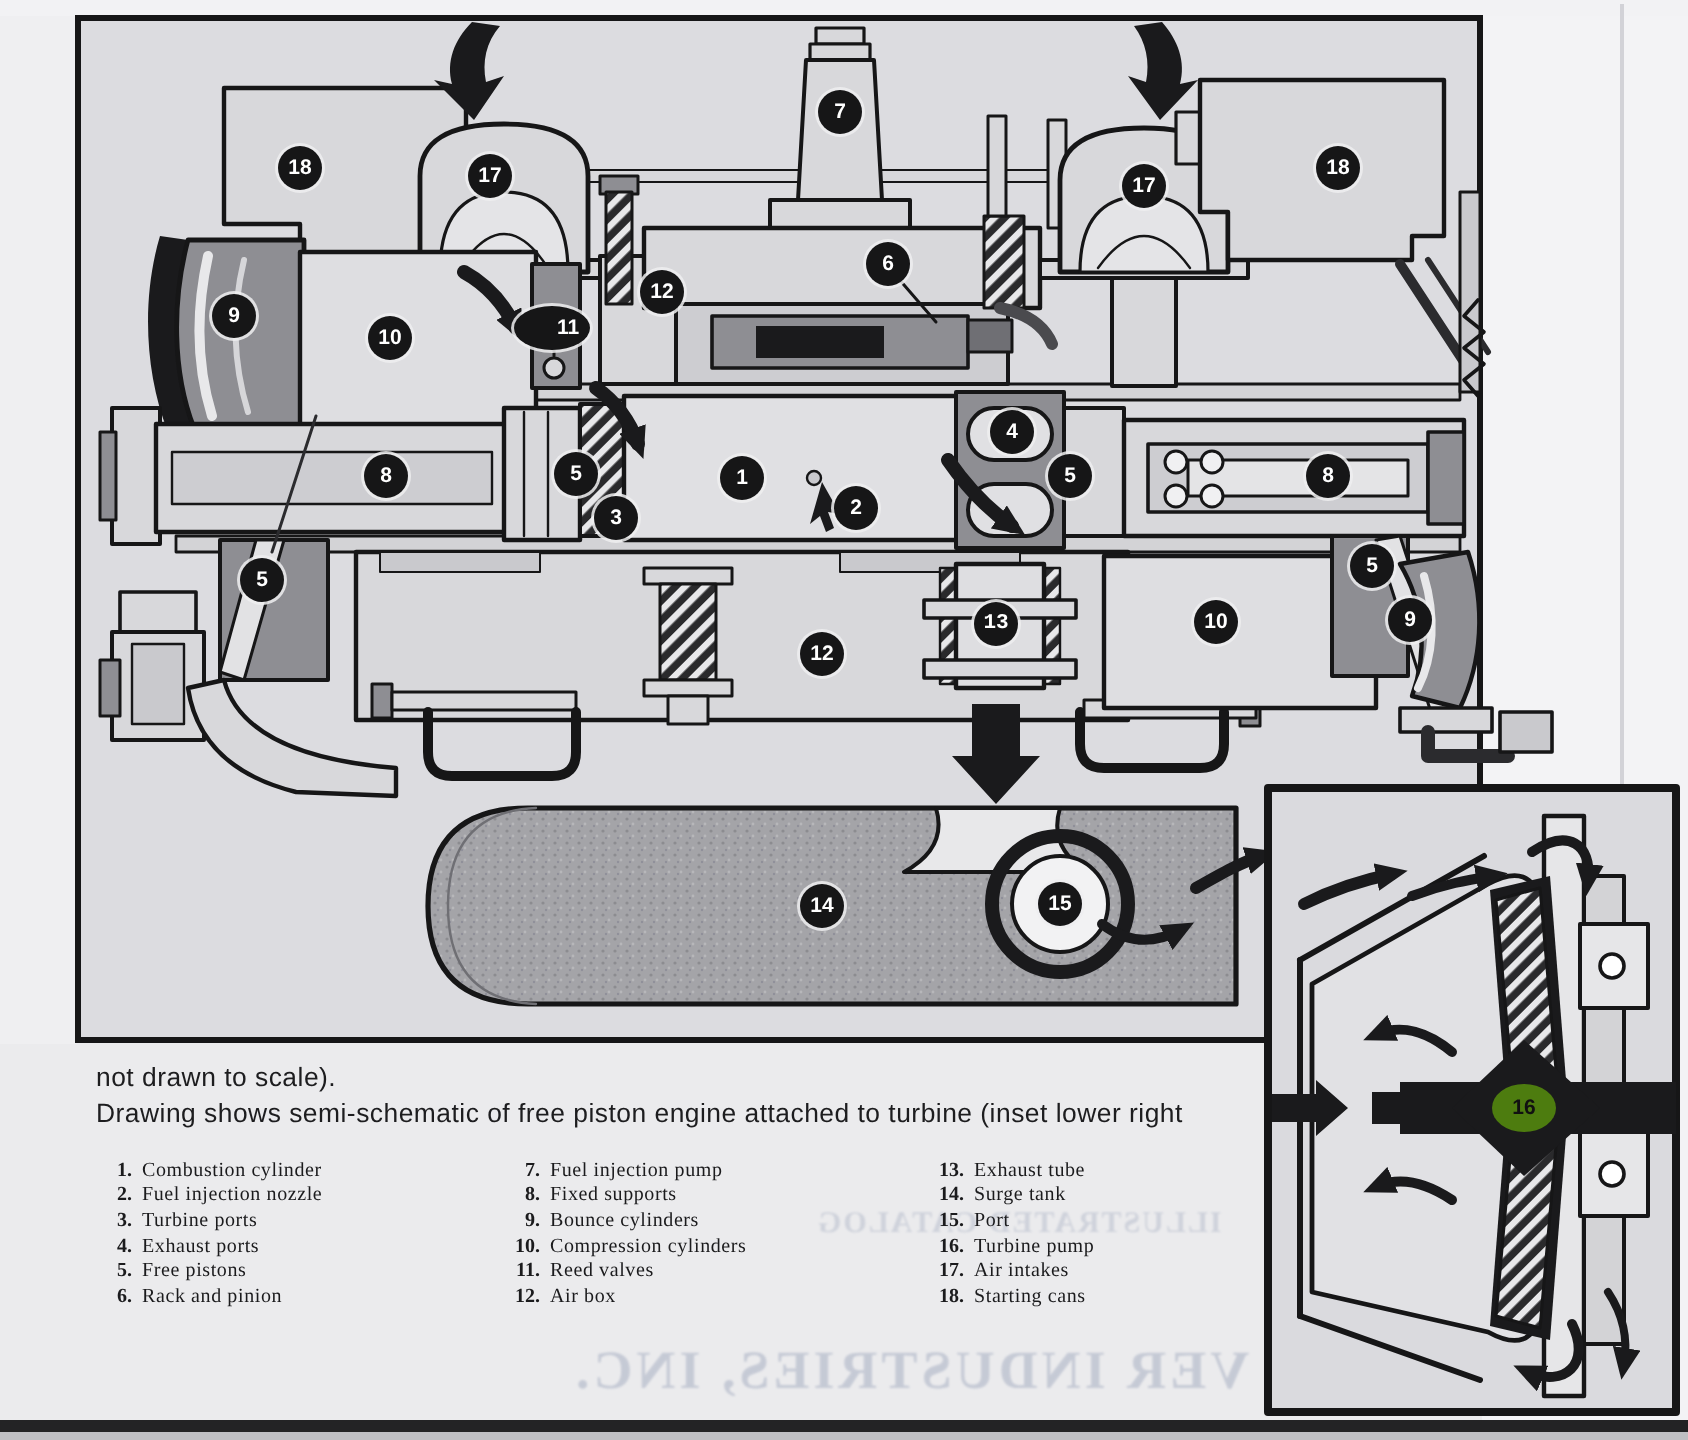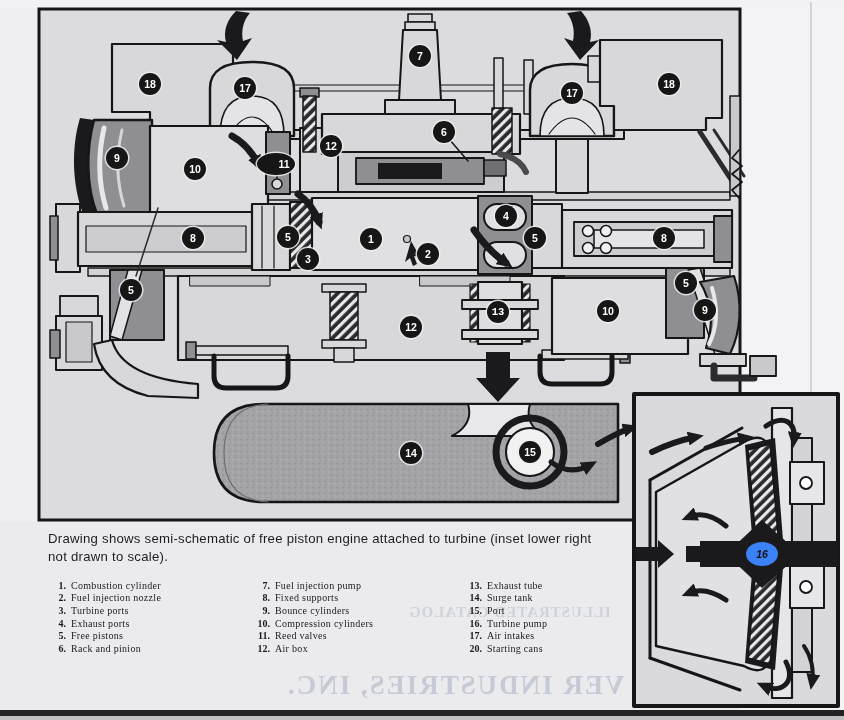--- a/index.html
+++ b/index.html
@@ -21,21 +21,21 @@
          font-weight:bold;color:#8f9ab3;pointer-events:none;filter:blur(.4px);}
   #ghost-line-1{left:408px;top:604px;font-size:15px;opacity:.30;letter-spacing:1px;}
   #ghost-line-2{left:286px;top:670px;font-size:27px;opacity:.40;letter-spacing:2px;}
 
   #callouts{position:absolute;left:0;top:0;width:844px;height:720px;}
   .callout{position:absolute;transform:translate(-50%,-50%);
            width:22px;height:22px;border-radius:50%;
            display:flex;align-items:center;justify-content:center;
            font:bold 10.5px "Liberation Sans",sans-serif;}
   .callout.dark{background:#161617;color:#fff;box-shadow:0 0 0 1.5px rgba(238,238,240,.85);}
-  .callout.light{background:#3b82f6;color:#111;width:32px;height:24px;font-style:italic;}
+  .callout.light{background:#4d7c0f;color:#111;width:32px;height:24px;}
 </style>
 </head>
 <body>
 
 <div id="stage">
 
 <svg id="diagram-svg" width="844" height="720" viewBox="0 0 844 720">
   <defs>
     <marker id="ah" markerUnits="userSpaceOnUse" markerWidth="16" markerHeight="14" refX="8" refY="7" orient="auto">
       <path d="M0,0 L16,7 L0,14 Z" fill="#1a1a1c"></path>
@@ -286,22 +286,22 @@
       <path d="M786,662 C796,682 782,694 764,686" stroke-width="5" marker-end="url(#ah)"></path>
       <path d="M804,646 C812,658 814,670 812,682" stroke-width="4" marker-end="url(#ah)"></path>
     </g>
   </g>
 </svg>
 
 <div class="ghost" id="ghost-line-1">ILLUSTRATED CATALOG</div>
 <div class="ghost" id="ghost-line-2">VER INDUSTRIES, INC.</div>
 
 <div class="caption">
+  <div>not drawn to scale).</div>
   <div>Drawing shows semi-schematic of free piston engine attached to turbine (inset lower right</div>
-  <div>not drawn to scale).</div>
 </div>
 
 <div class="legend-col" id="legend-col-0">
       <div class="legend-row">
         <span class="ln">1.</span>
         <span class="ll">Combustion cylinder</span>
       </div>
       <div class="legend-row">
         <span class="ln">2.</span>
         <span class="ll">Fuel injection nozzle</span>
@@ -364,21 +364,21 @@
       </div>
       <div class="legend-row">
         <span class="ln">16.</span>
         <span class="ll">Turbine pump</span>
       </div>
       <div class="legend-row">
         <span class="ln">17.</span>
         <span class="ll">Air intakes</span>
       </div>
       <div class="legend-row">
-        <span class="ln">20.</span>
+        <span class="ln">18.</span>
         <span class="ll">Starting cans</span>
       </div>
     </div>
 
 <div id="callouts">
       <div class="callout dark" style="left: 371px; top: 239px;">1</div>
       <div class="callout dark" style="left: 428px; top: 254px;">2</div>
       <div class="callout dark" style="left: 308px; top: 259px;">3</div>
       <div class="callout dark" style="left: 506px; top: 216px;">4</div>
       <div class="callout dark" style="left: 288px; top: 237px;">5</div>

